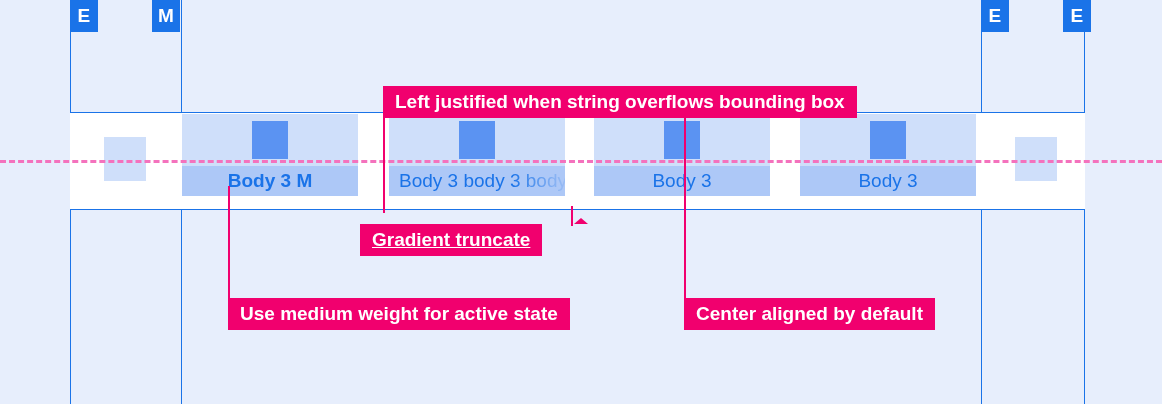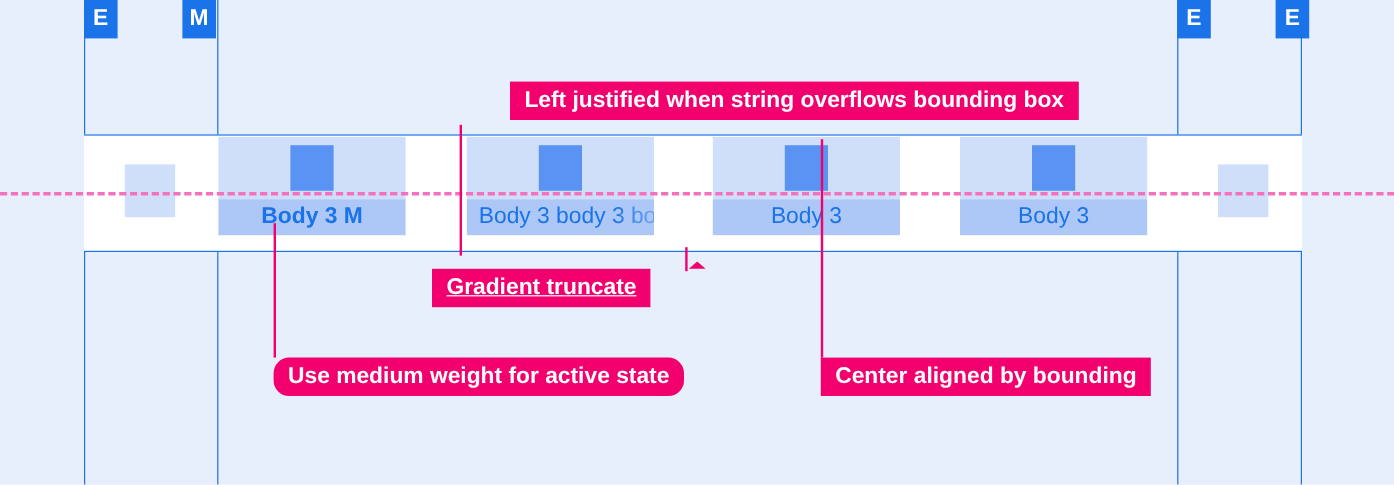--- a/index.html
+++ b/index.html
@@ -53,21 +53,21 @@
     background: #ffffff;
     border-top: 1.5px solid #1a73e8;
     border-bottom: 1.5px solid #1a73e8;
     box-sizing: border-box;
   }
 
   
   .cell {
     position: absolute;
     top: 114px;
-    width: 156px;
+    width: 176px;
     height: 94px;
   }
   .cell .icon-band {
     position: absolute;
     left: 0;
     top: 0;
     width: 100%;
     height: 52px;
     background: #cfdffa;
   }
@@ -215,24 +215,24 @@
       <div class="icon-sq" data-name="tab-icon-placeholder"></div>
     </div>
     <div class="label-band" data-name="tab-label-band">
       <div class="label-text" data-name="tab-label-text">Body 3</div>
     </div>
   </div>
 
   <div id="centerline" data-name="vertical-center-guideline"></div>
 
   <div class="leader" data-name="leader-line-left-justified" style="left:383px; top:104px; height:109px;"></div>
-  <div class="anno" data-name="annotation-left-justified" style="left:383px; top:68px;margin-left:42px;">Left justified when string overflows bounding box</div>
+  <div class="anno" data-name="annotation-left-justified" style="left:383px; top:86px;">Left justified when string overflows bounding box</div>
 
   <div class="leader" data-name="leader-line-gradient-truncate" style="left:571px; top:206px; height:20px;"></div>
   <div class="anno notch" data-name="annotation-gradient-truncate" style="left:360px; top:224px;text-decoration:underline;">Gradient truncate</div>
 
   <div class="leader" data-name="leader-line-medium-weight" style="left:228px; top:186px; height:112px;"></div>
-  <div class="anno" data-name="annotation-medium-weight" style="left:228px; top:298px;border-radius:13px;">Use medium weight for active state</div>
+  <div class="anno" data-name="annotation-medium-weight" style="left:228px; top:298px;">Use medium weight for active state</div>
 
   <div class="leader" data-name="leader-line-center-aligned" style="left:684px; top:116px; height:182px;"></div>
-  <div class="anno" data-name="annotation-center-aligned" style="left:684px; top:298px;">Center aligned by bounding</div>
+  <div class="anno" data-name="annotation-center-aligned" style="left:684px; top:298px;">Center aligned by default</div>
 
 </div>
 
 </body></html>

